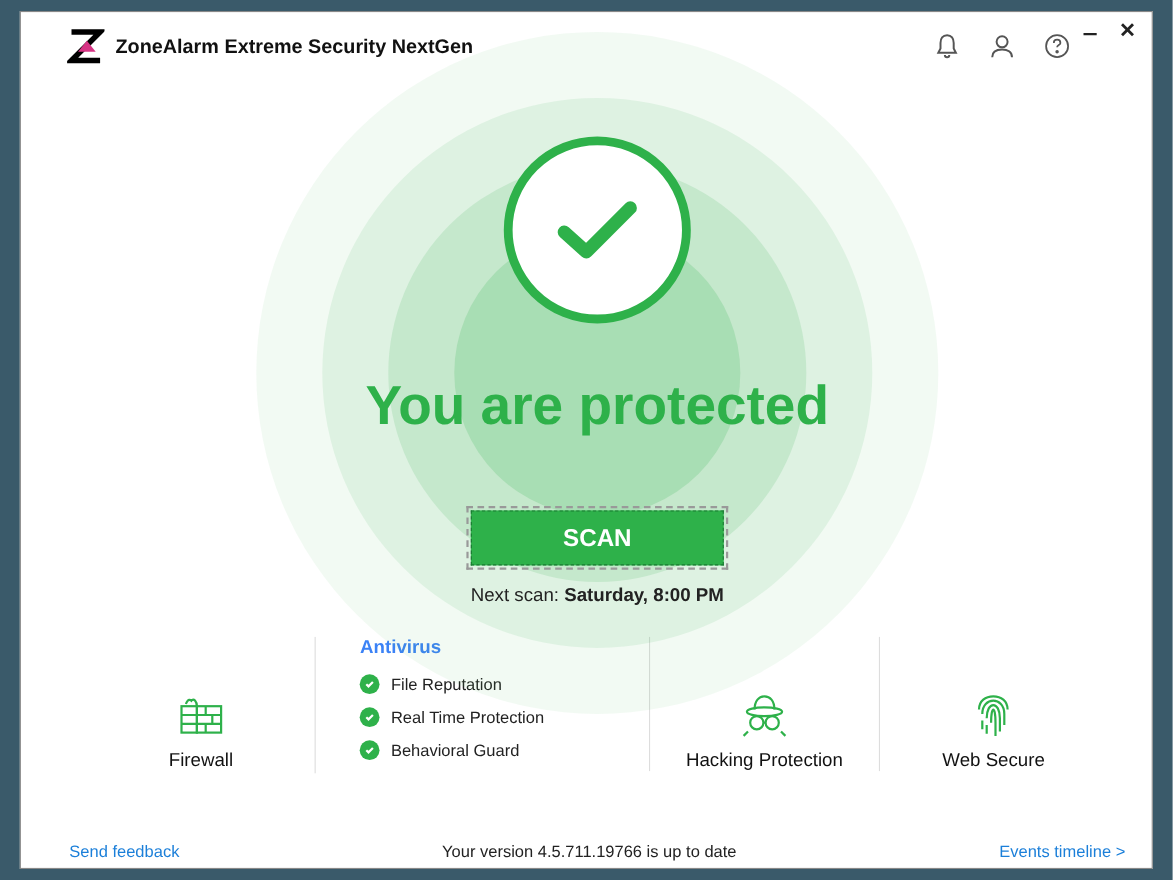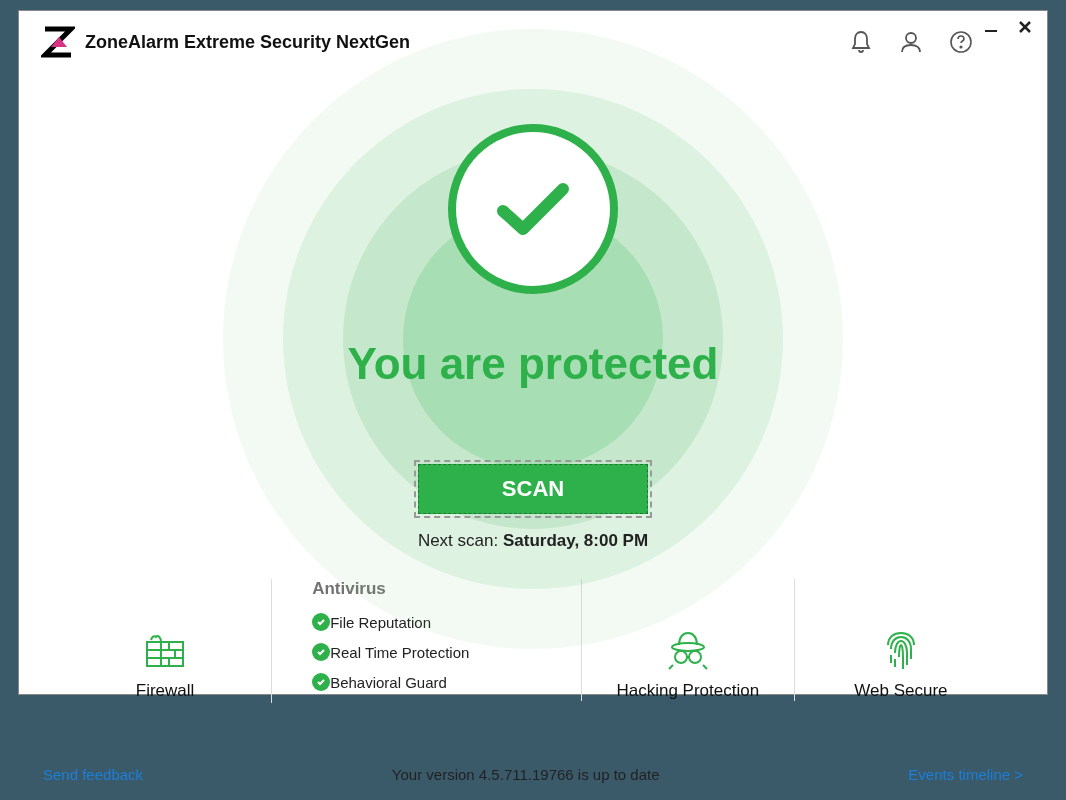--- a/index.html
+++ b/index.html
@@ -1,46 +1,46 @@
 <!DOCTYPE html>
 <html><head>
 <meta charset="utf-8">
 <style>
 * { margin: 0; padding: 0; box-sizing: border-box; }
 body { font-family: "Segoe UI", Arial, sans-serif; background: #3a5a6a; width: 1066px; height: 800px; overflow: hidden; }
-.window { position: relative; width: 1030px; height: 685px; margin: 10px auto 0; background: #fff; border: 1px solid #888; }
+.window { position: relative; width: 1030px; height: 780px; margin: 10px auto 0; background: #fff; border: 1px solid #888; padding-left: 20px; }
 .titlebar-controls { position: absolute; top: 6px; right: 12px; display: flex; gap: 14px; z-index: 10; }
 .tb-btn { width: 20px; height: 20px; cursor: pointer; display: flex; align-items: center; justify-content: center; color: #222; font-size: 18px; font-weight: bold; }
 .header { display: flex; align-items: center; padding: 14px 22px 0 22px; position: relative; z-index: 5; }
 .logo-wrap { display: flex; align-items: center; gap: 10px; }
 .logo { width: 34px; height: 34px; }
 .app-title { font-size: 18px; font-weight: 700; color: #111; }
 .header-icons { margin-left: auto; display: flex; gap: 22px; align-items: center; margin-right: 50px; }
 .hicon { width: 28px; height: 28px; cursor: pointer; display: flex; align-items: center; justify-content: center; }
 .status-area { position: relative; height: 520px; overflow: visible; }
 .ripple { position: absolute; left: 50%; top: -30px; transform: translateX(-50%); width: 620px; height: 620px; }
 .r-circ { position: absolute; border-radius: 50%; left: 50%; top: 50%; transform: translate(-50%,-50%); }
 .r1 { width: 620px; height: 620px; background: rgba(84,190,106,0.08); }
 .r2 { width: 500px; height: 500px; background: rgba(84,190,106,0.12); }
 .r3 { width: 380px; height: 380px; background: rgba(84,190,106,0.18); }
 .r4 { width: 260px; height: 260px; background: rgba(84,190,106,0.25); }
 .center-badge { position: absolute; left: 50%; top: 150px; transform: translate(-50%,-50%); width: 170px; height: 170px; border-radius: 50%; background: #fff; border: 8px solid #2eb14a; display: flex; align-items: center; justify-content: center; }
 .check { width: 80px; height: 60px; }
-.status-text { position: absolute; left: 0; right: 0; top: 280px; text-align: center; font-size: 44px; font-weight: 700; color: #2eb14a; }
+.status-text { position: absolute; left: 0; right: 0; top: 280px; text-align: center; font-size: 50px; font-weight: 700; color: #2eb14a; }
 .scan-btn { position: absolute; left: 50%; top: 405px; transform: translateX(-50%); width: 230px; height: 50px; background: #2eb14a; color: #fff; font-size: 22px; font-weight: 700; border: 1px dashed #1a7a32; outline: 2px dashed #999; outline-offset: 2px; display: flex; align-items: center; justify-content: center; cursor: pointer; }
 .next-scan { position: absolute; left: 0; right: 0; top: 472px; text-align: center; font-size: 17px; color: #222; }
 .next-scan .bold { font-weight: 700; }
 .features { display: flex; padding: 0 40px; height: 170px; align-items: flex-start; }
 .fcol { flex: 1; display: flex; flex-direction: column; align-items: center; padding-top: 52px; border-left: 1px solid #ddd; cursor: pointer; }
 .fcol:first-child { border-left: none; }
 .ficon { width: 44px; height: 40px; margin-bottom: 10px; display: flex; align-items: center; justify-content: center; }
 .flabel { font-size: 17px; font-weight: 400; color: #111; }
 .antivirus-col { flex: 1.2; display: flex; flex-direction: column; align-items: flex-start; padding: 0 14px 0 40px; border-left: 1px solid #ddd; }
-.av-title { font-size: 17px; font-weight: 700; color: #737373; margin-bottom: 14px; }
-.av-item { display: flex; align-items: center; margin-bottom: 12px; font-size: 15px; color: #222; }
+.av-title { font-size: 17px; font-weight: 700; color: #3b82f6; margin-bottom: 14px; }
+.av-item { display: flex; align-items: center; gap: 10px; margin-bottom: 12px; font-size: 15px; color: #222; }
 .av-check { width: 18px; height: 18px; border-radius: 50%; background: #2eb14a; display: flex; align-items: center; justify-content: center; }
 .footer { display: flex; align-items: center; padding: 0 24px; height: 50px; font-size: 15px; }
 .footer .left { color: #1b7fd9; cursor: pointer; }
 .footer .center { flex: 1; text-align: center; color: #222; }
 .footer .right { color: #1b7fd9; cursor: pointer; }
 </style>
 </head>
 <body>
 
 <div class="window">

